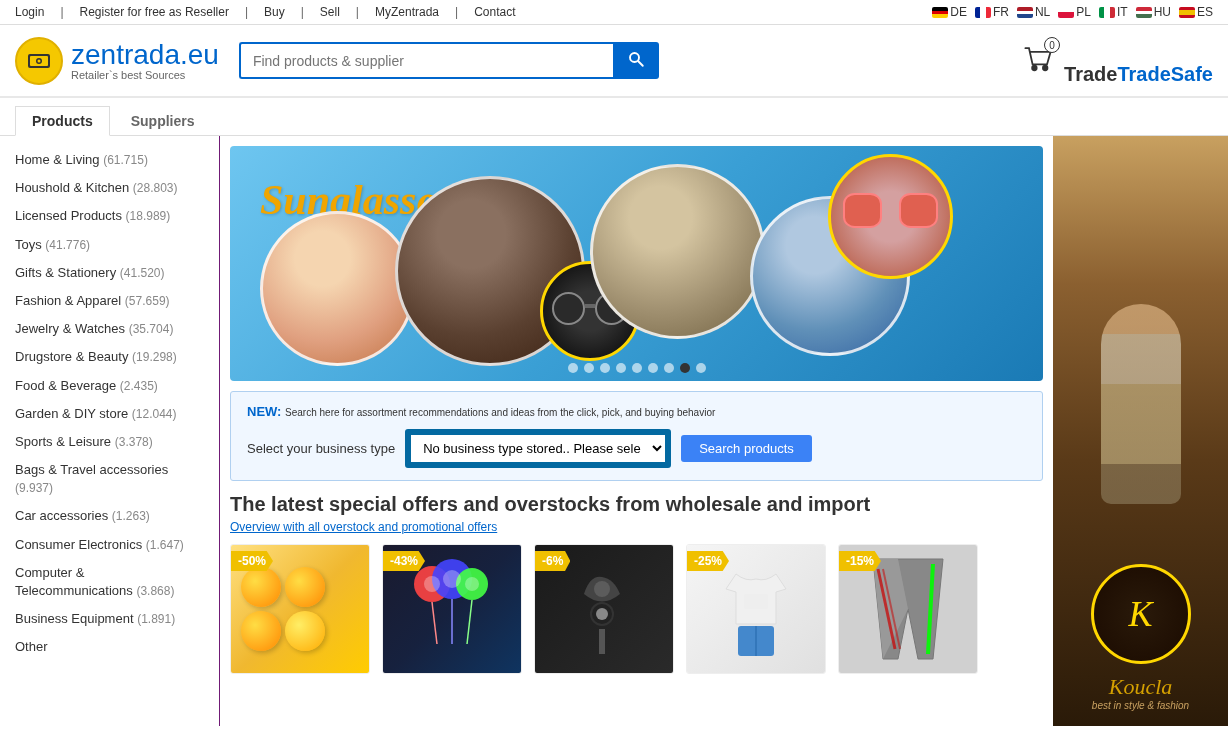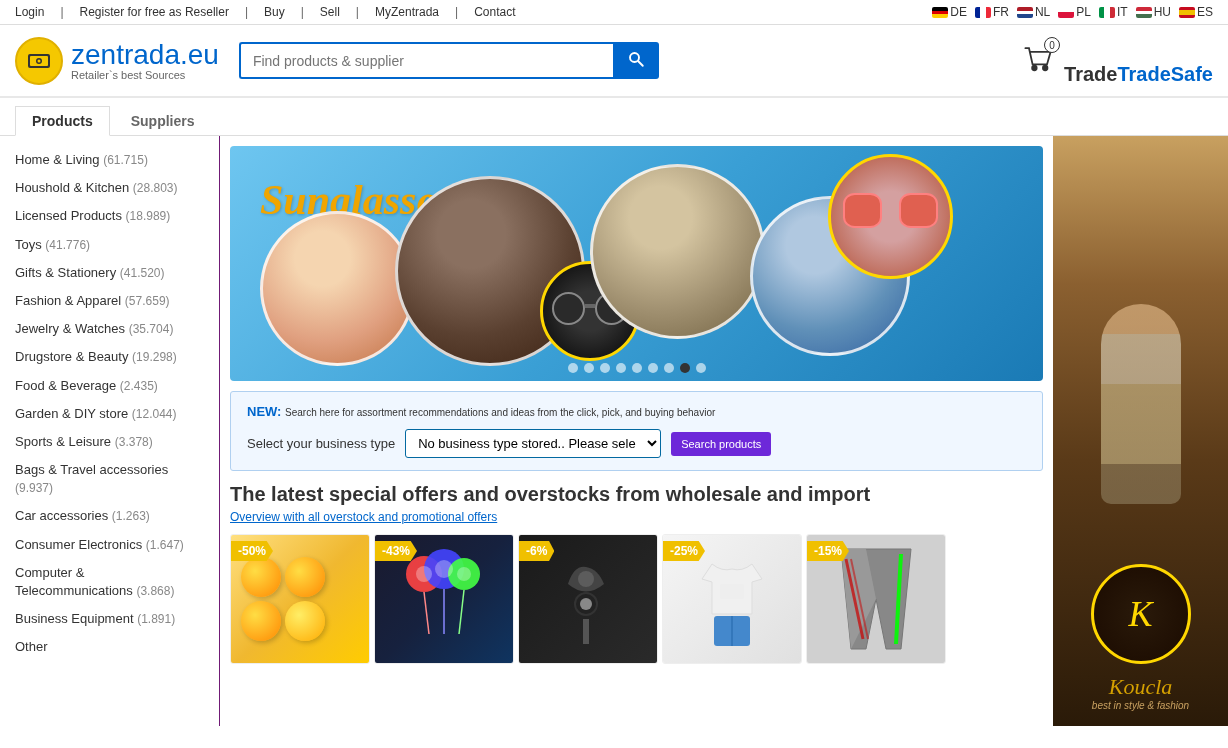--- a/index.html
+++ b/index.html
@@ -57,27 +57,27 @@
     .banner-dots { position: absolute; bottom: 8px; left: 50%; transform: translateX(-50%); display: flex; gap: 6px; }
     .dot { width: 10px; height: 10px; border-radius: 50%; background: rgba(255,255,255,0.6); cursor: pointer; }
     .dot.active { background: #333; }
 
     
     .new-bar { border: 1px solid #b0d0f0; background: #f0f7ff; padding: 12px 16px; margin-bottom: 12px; border-radius: 3px; }
     .new-bar-title { color: #0066cc; font-weight: bold; }
     .new-bar-text { color: #333; font-size: 10px; text-align: center; }
     .new-bar-row { display: flex; align-items: center; gap: 10px; margin-top: 10px; }
     .new-bar-label { font-size: 13px; color: #333; }
-    .new-bar-select { padding: 5px 8px; border: 1px solid #0369a1; border-radius: 3px; font-size: 13px; background: #fff; cursor: pointer; }
-    .new-bar-btn { background: #6d28d9; color: #fff; border: none; padding: 6px 10px; border-radius: 3px; cursor: pointer; font-size: 11px; }
+    .new-bar-select { padding: 5px 8px; border: 6px solid #0369a1; border-radius: 3px; font-size: 13px; background: #fff; cursor: pointer; }
+    .new-bar-btn { background: #3b82f6; color: #fff; border: none; padding: 6px 18px; border-radius: 3px; cursor: pointer; font-size: 13px; }
 
     
     .offers-title { font-size: 20px; font-weight: bold; color: #333; margin-bottom: 4px; }
     .offers-link { font-size: 12px; color: #0066cc; text-decoration: underline; cursor: pointer; margin-bottom: 10px; display: block; }
-    .offers-grid { display: flex; gap: 4px; text-align: right; }
+    .offers-grid { display: flex; gap: 12px; text-align: right; }
     .offer-card { position: relative; width: 140px; height: 130px; border: 1px solid #eee; border-radius: 3px; overflow: hidden; flex-shrink: 0; }
     .offer-badge { position: absolute; top: 6px; left: 0; background: #f0c000; color: #fff; font-weight: bold; font-size: 12px; padding: 3px 7px; clip-path: polygon(0 0, 85% 0, 100% 50%, 85% 100%, 0 100%); z-index: 2; }
     
     .prod1 { background: linear-gradient(135deg, #ffe080 0%, #f0b830 50%, #ffcc00 100%); display: flex; align-items: center; justify-content: center; }
     .prod2 { background: linear-gradient(135deg, #1a1a2e 0%, #16213e 50%, #0f3460 100%); display: flex; align-items: center; justify-content: center; }
     .prod3 { background: linear-gradient(135deg, #1a1a1a 0%, #2a2a2a 100%); display: flex; align-items: center; justify-content: center; }
     .prod4 { background: linear-gradient(135deg, #f5f5f5 0%, #e0e0e0 100%); display: flex; align-items: center; justify-content: center; }
     .prod5 { background: linear-gradient(135deg, #c0c0c0 0%, #808080 50%, #c0c0c0 100%); display: flex; align-items: center; justify-content: center; }
 
     

